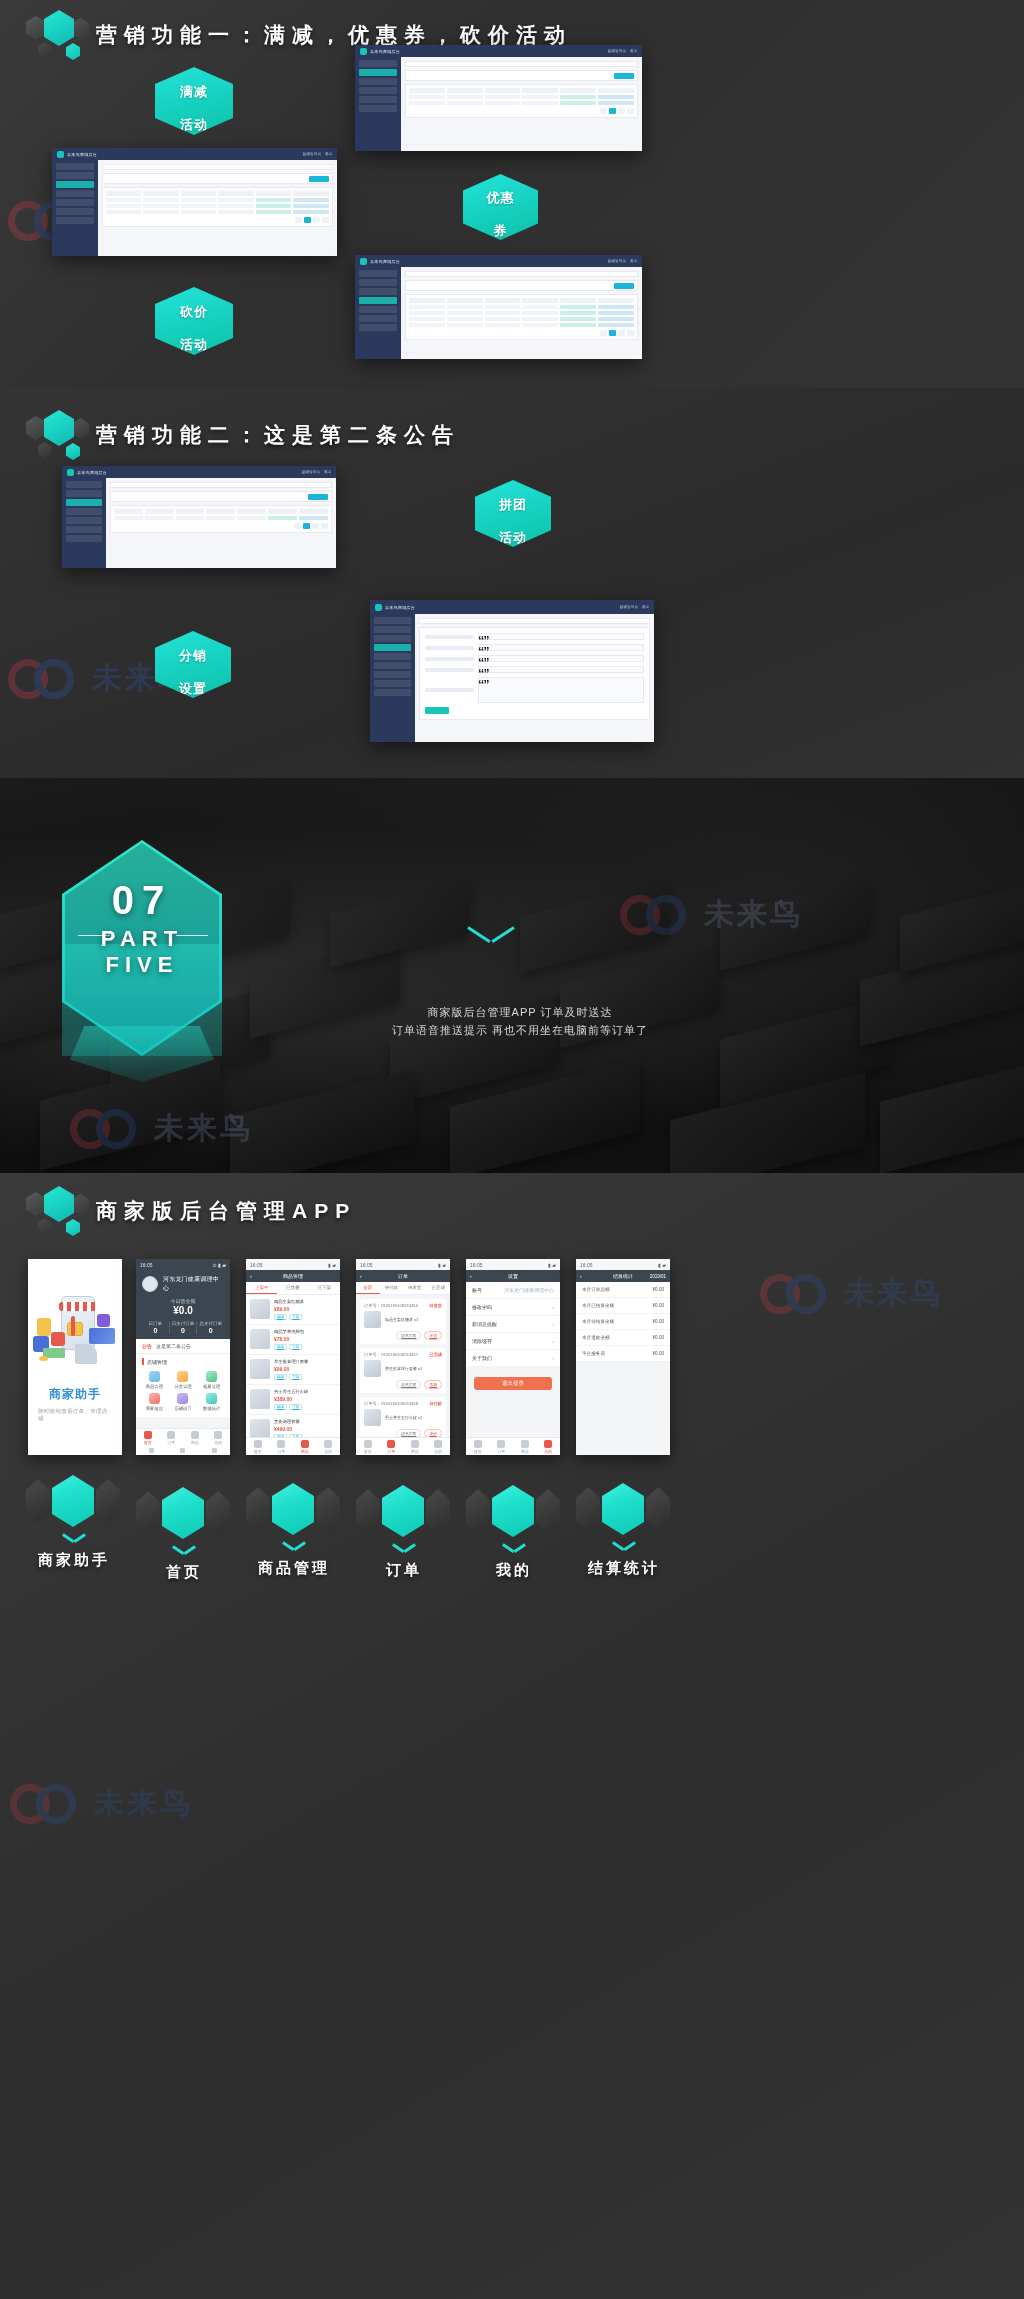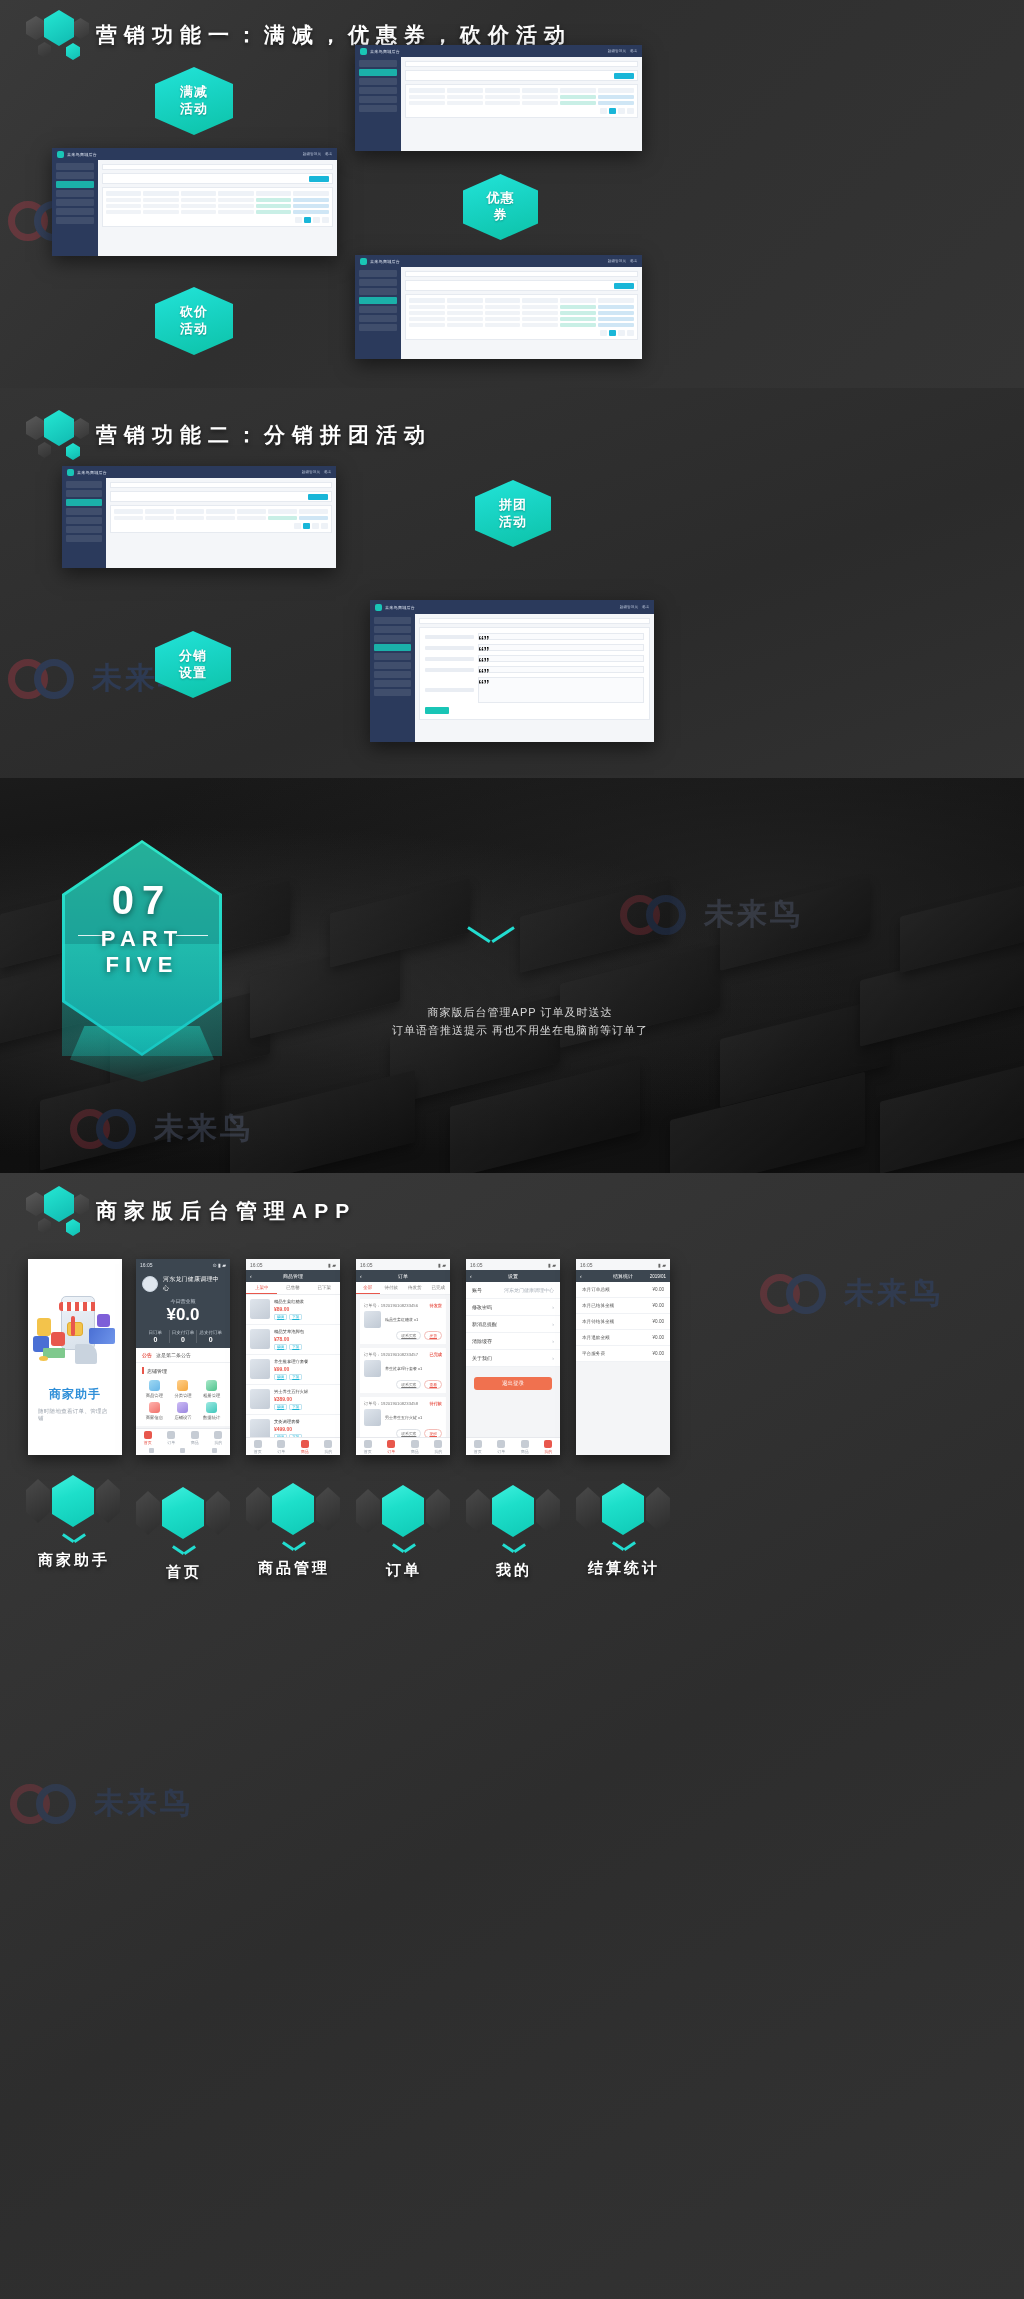--- a/index.html
+++ b/index.html
@@ -46,21 +46,21 @@
   
   .badge {
     position:absolute; display:flex; flex-direction:column;
     align-items:center; justify-content:center;
     clip-path:polygon(50% 0,100% 25%,100% 75%,50% 100%,0 75%,0 25%);
     background:linear-gradient(165deg,#22e4d8 0%,#18d3c3 45%,#0cc2a8 100%);
     color:#fff; font-weight:bold; text-align:center;
     filter:drop-shadow(0 5px 10px rgba(0,0,0,.45));
   }
   .badge span { display:block; line-height:1.28; letter-spacing:1px;
-    text-shadow:0 1px 2px rgba(0,0,0,.25); }
+    text-shadow:0 1px 2px rgba(0,0,0,.25);margin-top:16px; }
 
   
   .shot { position:absolute; background:#fff; box-shadow:0 6px 18px rgba(0,0,0,.5); overflow:hidden; }
   .shot .topbar { height:10%; min-height:12px; background:#2b3a5c; display:flex; align-items:center;
     padding:0 5px; justify-content:space-between; }
   .shot .brand { display:flex; align-items:center; gap:3px; }
   .shot .blogo { width:7px;height:7px;border-radius:2px;background:#19c5b6; }
   .shot .btxt { font-size:4px;color:#dfe6f2;letter-spacing:.3px; }
   .shot .bright { display:flex; align-items:center; gap:4px; }
   .shot .bchip { font-size:3.6px;color:#c3cde0; }
@@ -136,21 +136,21 @@
     overflow:hidden; display:flex; flex-direction:column; }
   .ph-status { height:11px; background:#3c4650; display:flex; align-items:center;
     justify-content:space-between; padding:0 4px; color:#dfe3e8; font-size:5px; }
   .ph-statusL { height:11px; background:#f6f7f9; color:#666; }
   .ph-head { background:#3c4650; color:#fff; padding:5px 6px; }
   .ph-head .row1 { display:flex; align-items:center; gap:5px; }
   .ph-avatar { width:16px;height:16px;border-radius:50%;background:#dfe6ee;
     border:1px solid #c9d3de; flex:none; }
   .ph-shopname { font-size:6px; letter-spacing:.2px; }
   .ph-amt-lbl { font-size:5px; text-align:center; color:#c8d0d9; margin-top:5px; }
-  .ph-amt { font-size:17px; text-align:center; font-weight:bold; margin-top:1px; }
+  .ph-amt { font-size:10px; text-align:center; font-weight:bold; margin-top:1px; }
   .ph-stats { display:flex; margin-top:5px; }
   .ph-stats div { flex:1; text-align:center; border-left:1px solid rgba(255,255,255,.15); }
   .ph-stats div:first-child { border-left:none; }
   .ph-stats span { display:block; font-size:4.5px; color:#c8d0d9; }
   .ph-stats b { display:block; font-size:7px; margin-top:1px; }
   .ph-notice { display:flex; gap:4px; align-items:center; background:#fff;
     padding:4px 6px; border-bottom:1px solid #eef0f3; }
   .ph-notice .tag { color:#e8574c; font-size:5px; font-weight:bold; }
   .ph-notice .tx { color:#555; font-size:5px; }
   .ph-secttl { display:flex;align-items:center;gap:3px;padding:4px 6px;font-size:5px;color:#333; }
@@ -504,21 +504,21 @@
   <div class="sec sec-b" style="top:388px;height:390px;">
 
     <div class="sec-head" style="left:22px;top:18px;">
       <div class="hexmark">
         <div class="hx hx-d1"></div>
           <div class="hx hx-d2"></div>
         <div class="hx hx-d3"></div>
           <div class="hx hx-main"></div>
           <div class="hx hx-s"></div>
       </div>
-      <div class="sec-title">营销功能二：分销拼团活动</div>
+      <div class="sec-title">营销功能二：这是第二条公告</div>
     </div>
 
     <div class="wm" style="left:8px;top:270px;">
       <div class="rings">
           <i></i>
           <b></b>
         </div>
       <div class="txt">未来鸟</div>
     </div>
 

